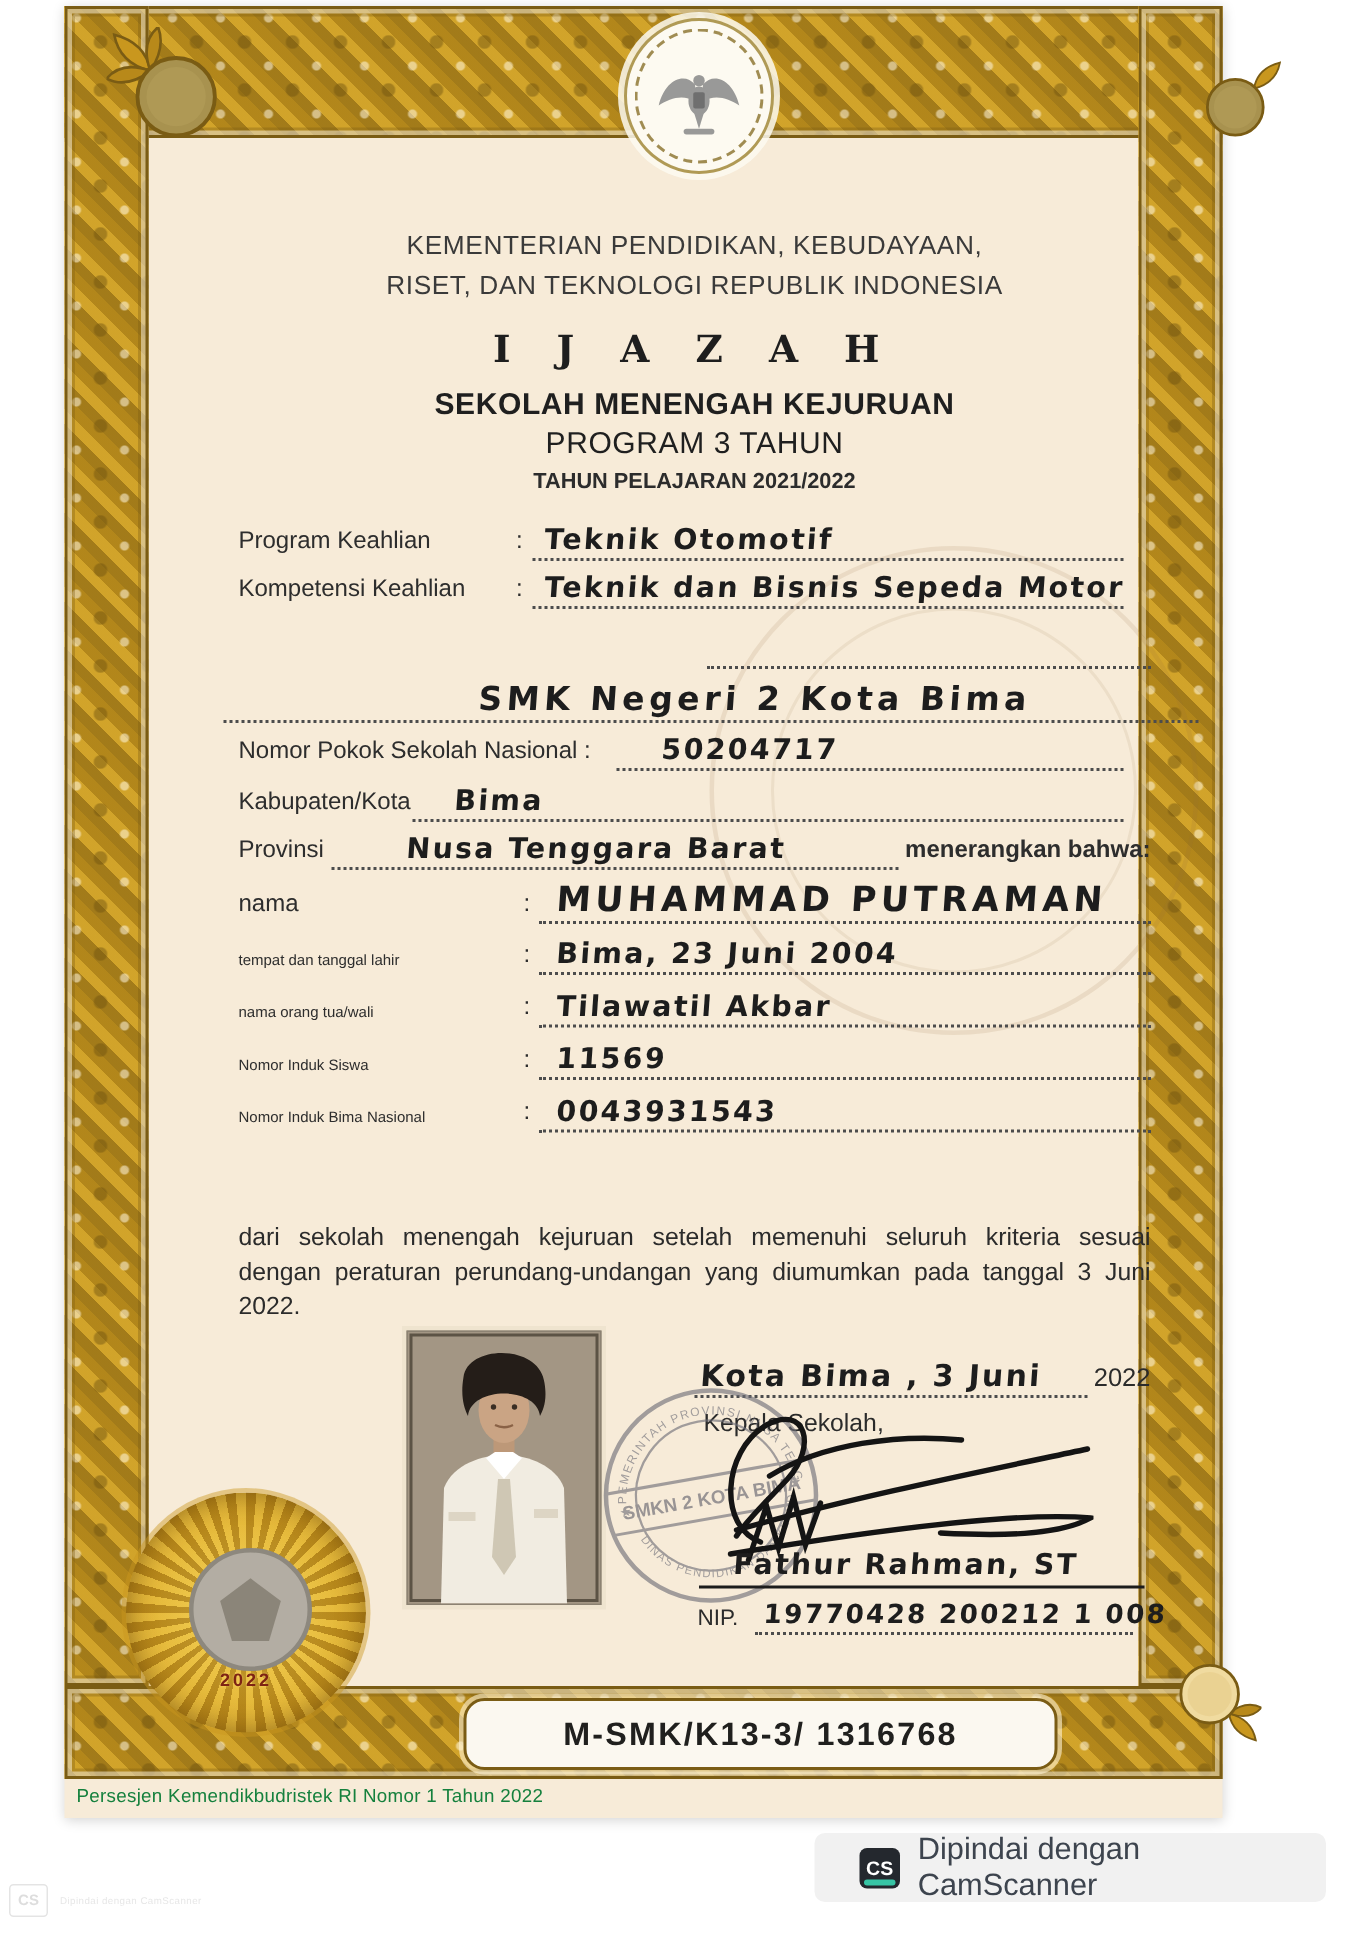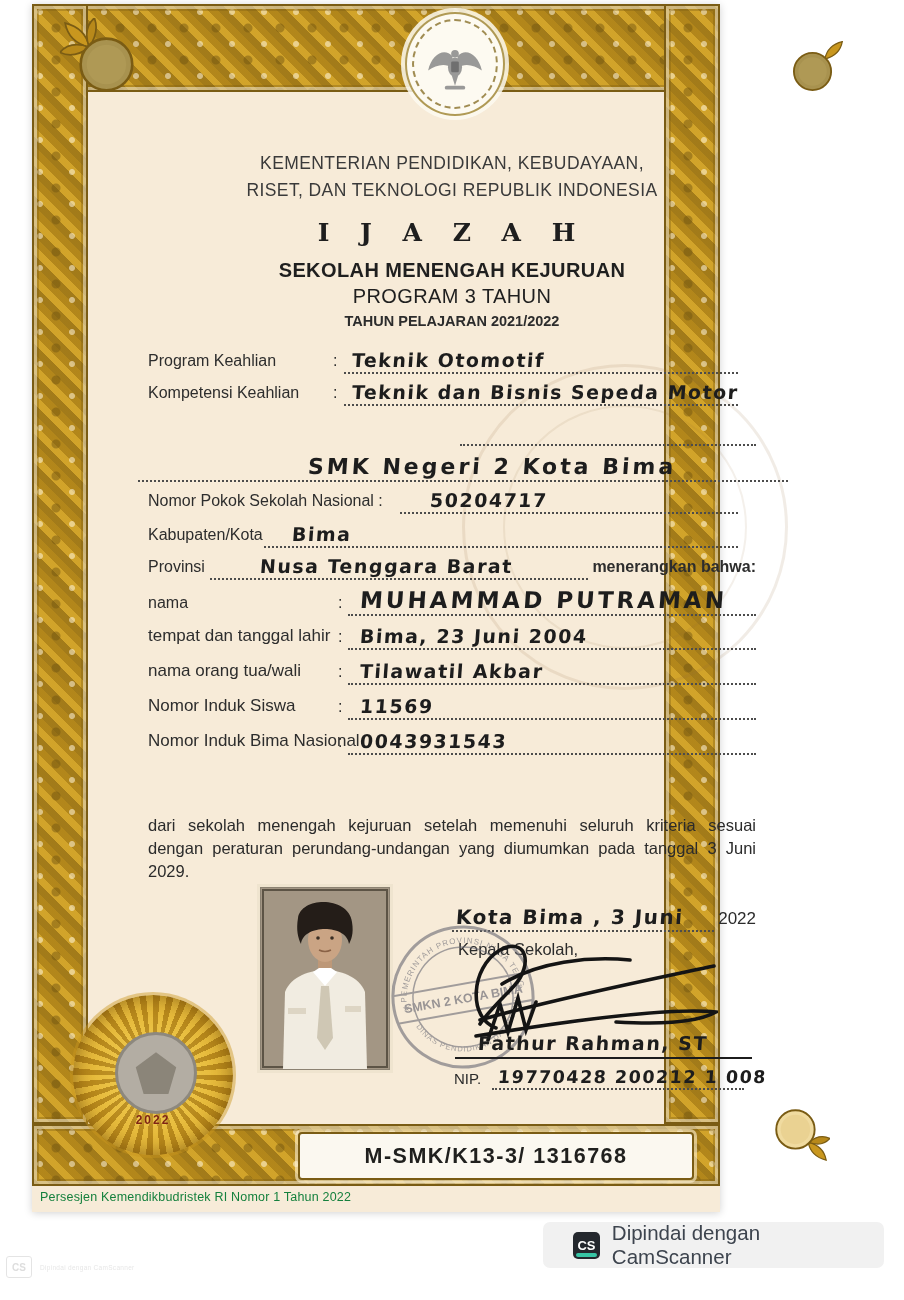--- a/index.html
+++ b/index.html
@@ -1,20 +1,20 @@
 <!DOCTYPE html>
 <html><head>
 <meta charset="utf-8">
 <style>
   html,body{margin:0;padding:0}
   body{width:904px;height:1300px;background:#ffffff;position:relative;overflow:hidden;
        font-family:"Liberation Sans",sans-serif;color:#2d2d2d}
 
   
-  #certificate{position:absolute;left:32px;top:4px;width:688px;height:1208px;
+  #certificate{position:absolute;left:43px;top:4px;width:772px;height:1208px;
     background:#f7ebd8;box-shadow:0 1px 8px rgba(0,0,0,.18)}
 
   
   .band{position:absolute;background-color:#c0921e;
     background-image:
       radial-gradient(circle at 8px 8px, rgba(255,246,222,.55) 2.5px, transparent 3.5px),
       radial-gradient(circle at 24px 24px, rgba(109,81,15,.45) 4px, transparent 5px),
       repeating-linear-gradient(45deg, rgba(138,104,22,.55) 0 7px, rgba(224,178,52,.55) 7px 14px, rgba(167,125,24,.55) 14px 21px);
     background-size:32px 32px,32px 32px,auto;
     box-shadow:inset 0 0 0 2px #7a5c14, inset 0 0 0 5px rgba(255,248,230,.5), inset 0 0 0 7px rgba(122,92,20,.35)}
@@ -41,21 +41,21 @@
   .lvl1{top:255px;font-weight:bold;font-size:20px;color:#1f1f1f;letter-spacing:.4px}
   .lvl2{top:281px;font-weight:normal;font-size:20px;color:#1f1f1f;letter-spacing:.4px}
   .year{top:309px;font-weight:bold;font-size:14.5px;color:#2c2c2c}
   .lulus{top:762px;font-weight:bold;font-size:27px;letter-spacing:1px;color:#161616}
   .para{position:absolute;left:116px;top:810px;width:608px;font-size:16.5px;line-height:23px;
     text-align:justify;color:#2b2b2b;word-spacing:3px}
 
   
   .frow{position:absolute;left:116px;width:608px;height:34px}
   .frow .lbl{position:absolute;left:0;bottom:4px;font-size:16px;color:#2d2d2d;white-space:nowrap}
-  .frow .lbl-sm{font-size:17px}
+  .frow .lbl-sm{font-size:10px}
   .frow .colon{position:absolute;bottom:4px;font-size:16px;color:#2d2d2d}
   .frow .dotline{position:absolute;bottom:0;border-bottom:2.5px dotted #4c4c4c;height:0}
   .frow .suffix{position:absolute;right:0;bottom:4px;font-size:16px;font-weight:bold;color:#2d2d2d}
 
   .hw{font-family:"DejaVu Sans",sans-serif;font-weight:bold;color:#1d1d1d;letter-spacing:1.5px;
       white-space:nowrap;transform:skewX(-4deg)}
   .hwv{position:absolute;bottom:3px}
 
   
   .photo{position:absolute;left:228px;top:883px;width:128px;height:181px;
@@ -82,21 +82,21 @@
     box-shadow:0 0 0 3px rgba(201,151,30,.45), inset 0 0 18px rgba(90,60,5,.5)}
   .holo-inner{position:absolute;left:50%;top:47%;width:76px;height:76px;margin:-38px 0 0 -38px;border-radius:50%;
     background:#b3ada3;border:3px solid #8d887e;display:flex;align-items:center;justify-content:center}
   .holo-pentagon{width:44px;height:42px;background:#8b8579;
     clip-path:polygon(50% 0,96% 36%,78% 100%,22% 100%,4% 36%)}
   .holo-year{position:absolute;left:0;right:0;top:118px;text-align:center;font-size:12px;font-weight:bold;
     color:#7e2413;letter-spacing:2px;text-shadow:0 0 2px rgba(255,220,120,.8)}
 
   
   .serialbox{position:absolute;left:266px;top:1128px;width:392px;height:44px;background:#fbf8f0;
-    border:2px solid #7a5c14;border-radius:4px;box-shadow:0 0 0 3px rgba(255,244,214,.6);
+    border:2px solid #7a5c14;border-radius:14px;box-shadow:0 0 0 3px rgba(255,244,214,.6);
     display:flex;align-items:center;justify-content:center;
     font-size:21.5px;font-weight:600;letter-spacing:1.5px;color:#20201e}
   .footnote{position:absolute;left:8px;top:1186px;font-size:12.5px;color:#15803d;letter-spacing:.2px}
 
   
   .cs-bar{position:absolute;left:543px;top:1222px;width:341px;height:46px;background:#f1f1f1;border-radius:7px;
     display:flex;align-items:center;gap:12px;padding-left:30px;box-sizing:border-box}
   .cs-badge{width:27px;height:27px;background:#24282e;border-radius:5px;position:relative;
     display:flex;align-items:center;justify-content:center;color:#fff;font-weight:bold;font-size:13px}
   .cs-badge::after{content:"";position:absolute;left:3px;right:3px;bottom:2px;height:4px;background:#37c5a5;border-radius:2px}
@@ -223,21 +223,21 @@
     <div class="dotline" style="left:200px;right:0"></div>
     <span class="hw hwv" style="left:212px;font-size:19px">11569</span>
   </div>
   <div class="frow" style="top:717px">
     <span class="lbl lbl-sm">Nomor Induk Bima Nasional</span>
     <span class="colon" style="left:190px">:</span>
     <div class="dotline" style="left:200px;right:0"></div>
     <span class="hw hwv" style="left:212px;font-size:19px">0043931543</span>
   </div>
 
-  <div class="para">dari sekolah menengah kejuruan setelah memenuhi seluruh kriteria sesuai dengan peraturan perundang-undangan yang diumumkan pada tanggal 3 Juni 2029.</div>
+  <div class="para">dari sekolah menengah kejuruan setelah memenuhi seluruh kriteria sesuai dengan peraturan perundang-undangan yang diumumkan pada tanggal 3 Juni 2022.</div>
 
   <div class="photo">
     <svg width="128" height="181" viewBox="0 0 128 181">
       <rect x="0" y="0" width="128" height="181" fill="#a39684"></rect>
       <rect x="2" y="2" width="124" height="177" fill="none" stroke="#5c5345" stroke-width="2"></rect>
       <path d="M22,181 L24,104 C30,88 50,82 64,82 C78,82 98,88 104,104 L106,181 Z" fill="#f1ece1"></path>
       <rect x="57" y="66" width="14" height="18" fill="#bd9878"></rect>
       <ellipse cx="64" cy="52" rx="17" ry="22" fill="#caa484"></ellipse>
       <path d="M37,30 C40,8 88,8 91,34 C93,46 90,52 88,56 C86,36 42,36 40,56 C37,50 35,42 37,30 Z" fill="#241d18"></path>
       <circle cx="57" cy="50" r="1.8" fill="#3a2e24"></circle>

